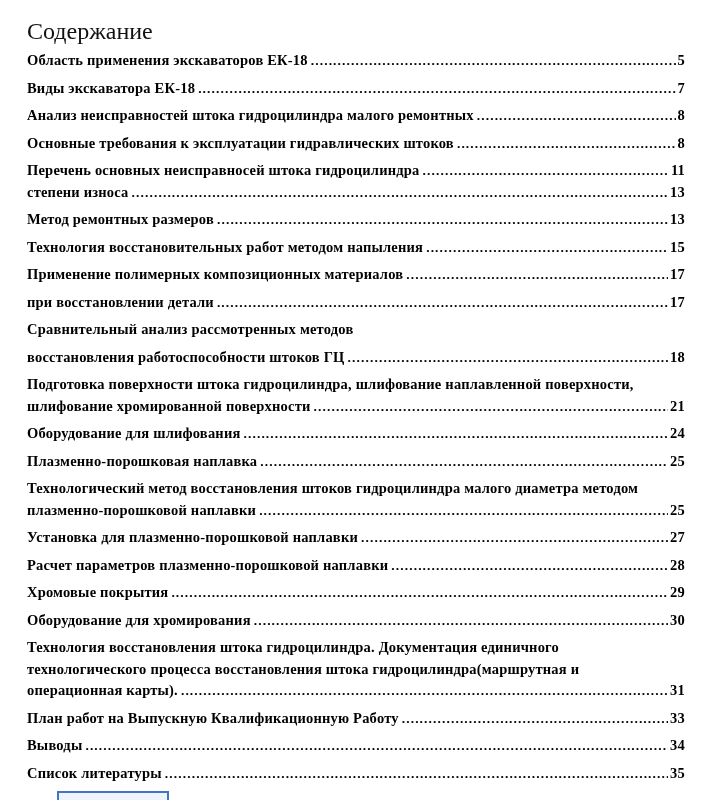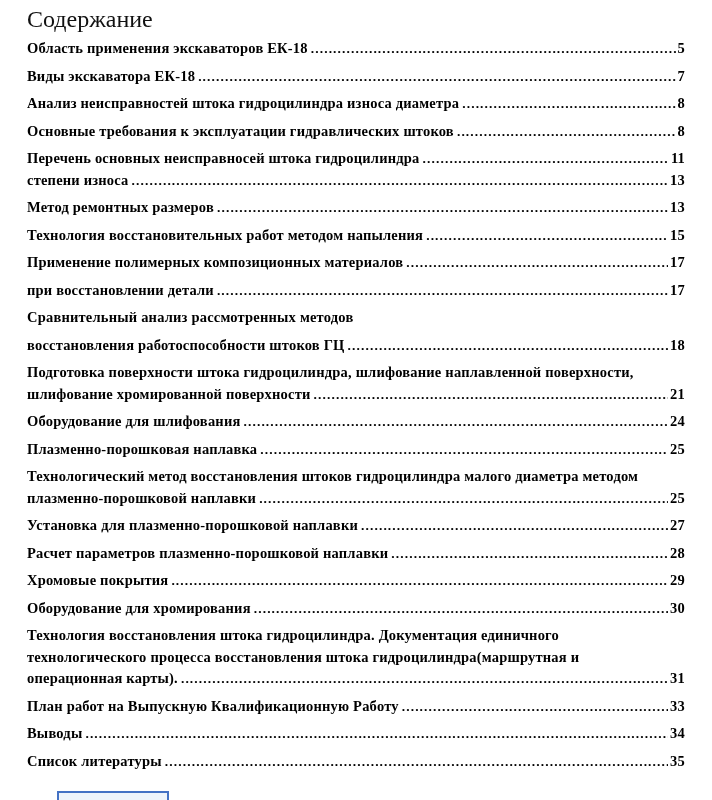--- a/index.html
+++ b/index.html
@@ -9,21 +9,21 @@
   }
   #page {
     position: relative;
     width: 712px;
     height: 800px;
     overflow: hidden;
     background: #ffffff;
     font-family: "Liberation Serif", "DejaVu Serif", serif;
     color: #000000;
     box-sizing: border-box;
-    padding: 0 27px;
+    padding: 12px 27px;
   }
   .doc-title {
     margin: 0;
     padding-top: 6px;
     font-size: 24px;
     font-weight: 400;
     line-height: 27px;
     color: #111111;
   }
   .toc-row {
@@ -80,21 +80,21 @@
         <span class="toc-entry-text">Область применения экскаваторов ЕК-18</span>
         <span class="toc-leader"></span>
         <span class="toc-page">5</span>
       </div>
       <div class="toc-row">
         <span class="toc-entry-text">Виды экскаватора ЕК-18</span>
         <span class="toc-leader"></span>
         <span class="toc-page">7</span>
       </div>
       <div class="toc-row">
-        <span class="toc-entry-text">Анализ неисправностей штока гидроцилиндра износа диаметра</span>
+        <span class="toc-entry-text">Анализ неисправностей штока гидроцилиндра малого ремонтных</span>
         <span class="toc-leader"></span>
         <span class="toc-page">8</span>
       </div>
       <div class="toc-row">
         <span class="toc-entry-text">Основные требования к эксплуатации гидравлических штоков</span>
         <span class="toc-leader"></span>
         <span class="toc-page">8</span>
       </div>
       <div class="toc-row">
         <span class="toc-entry-text">Перечень основных неисправносей штока гидроцилиндра</span>

